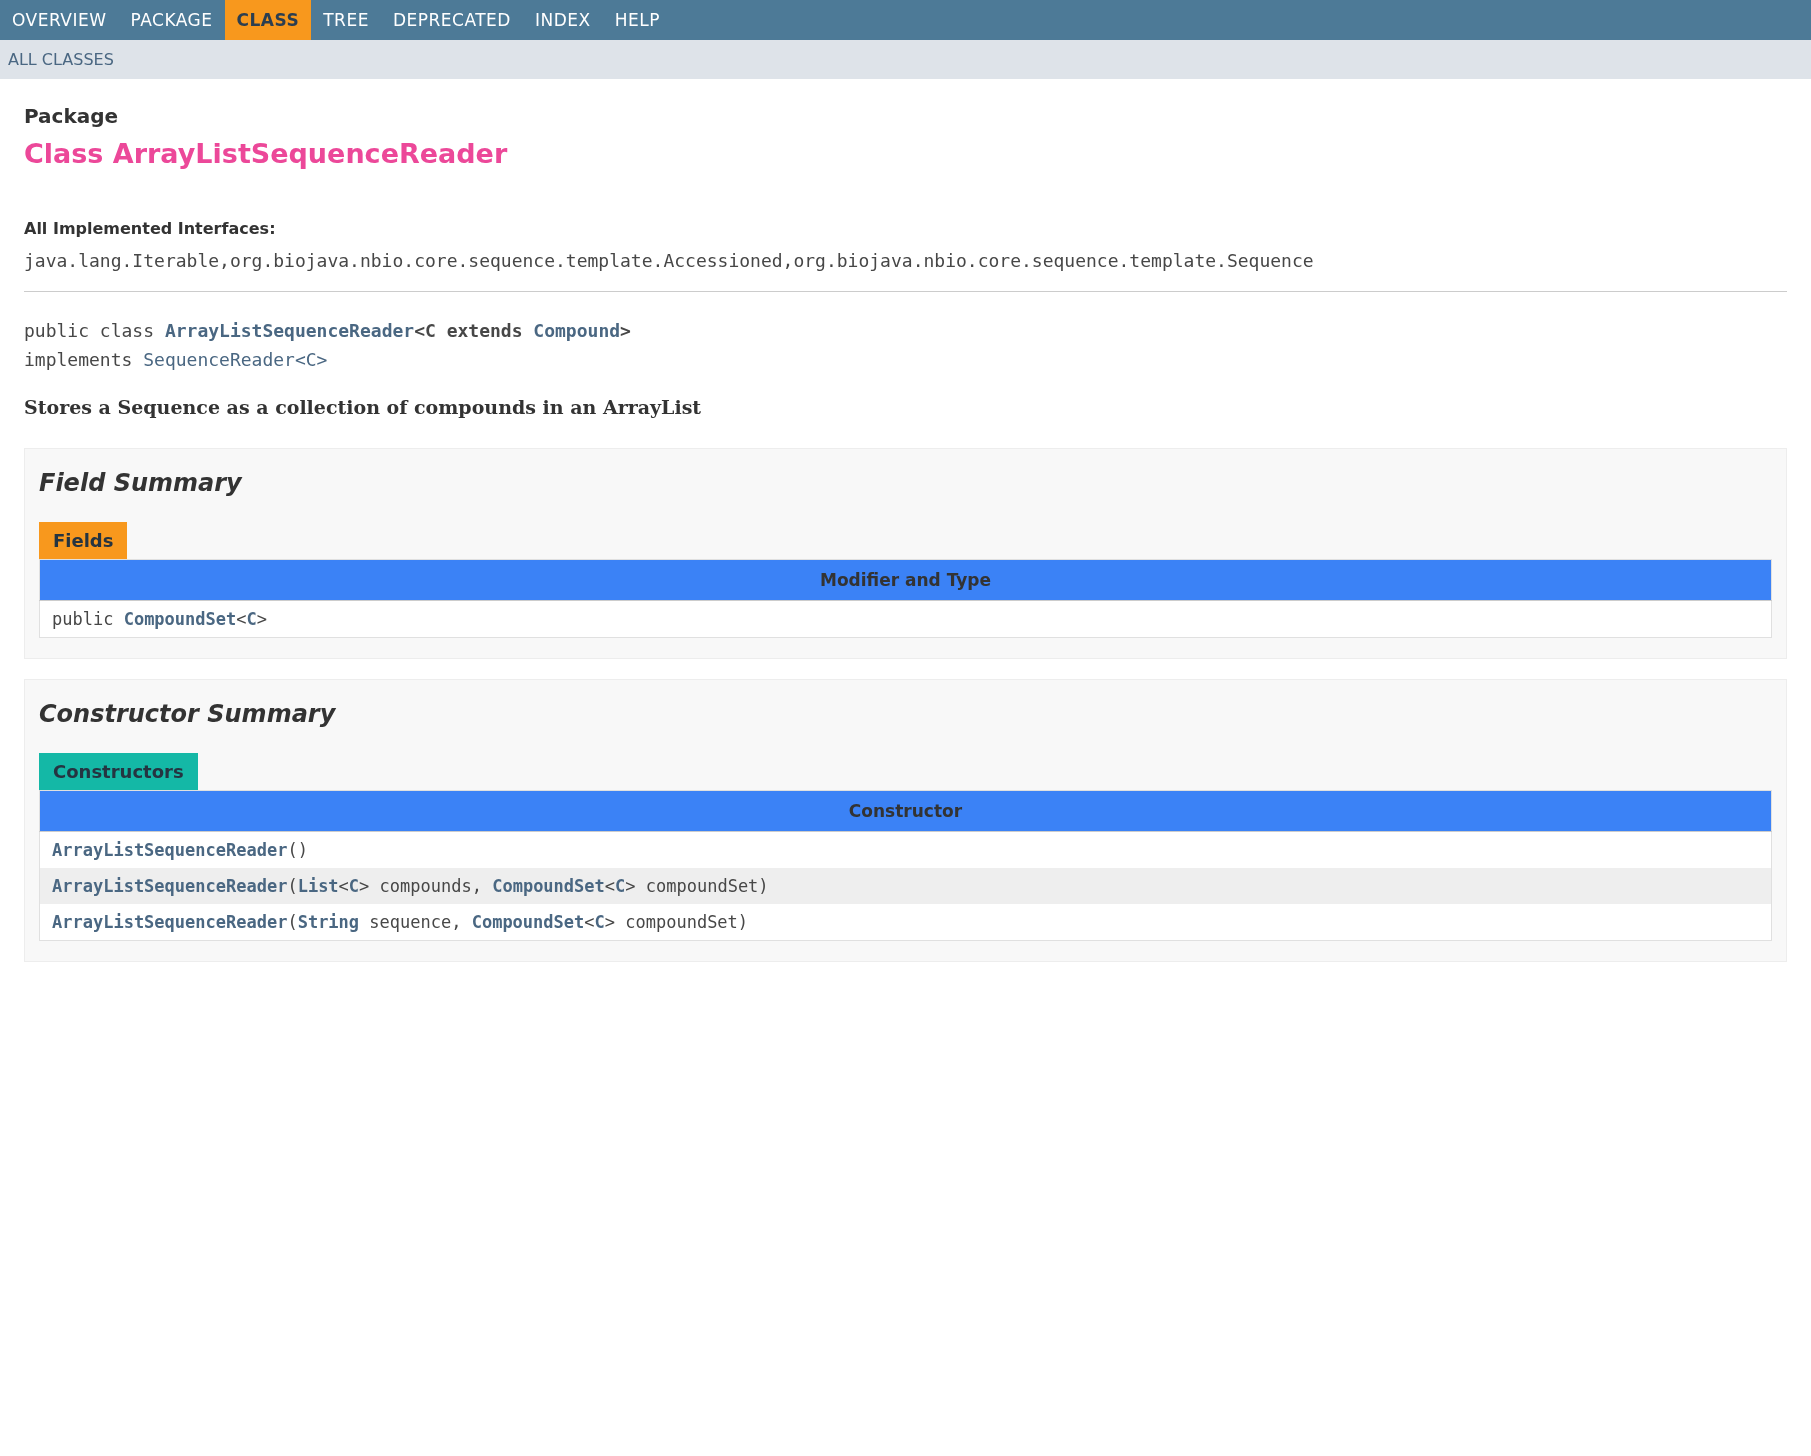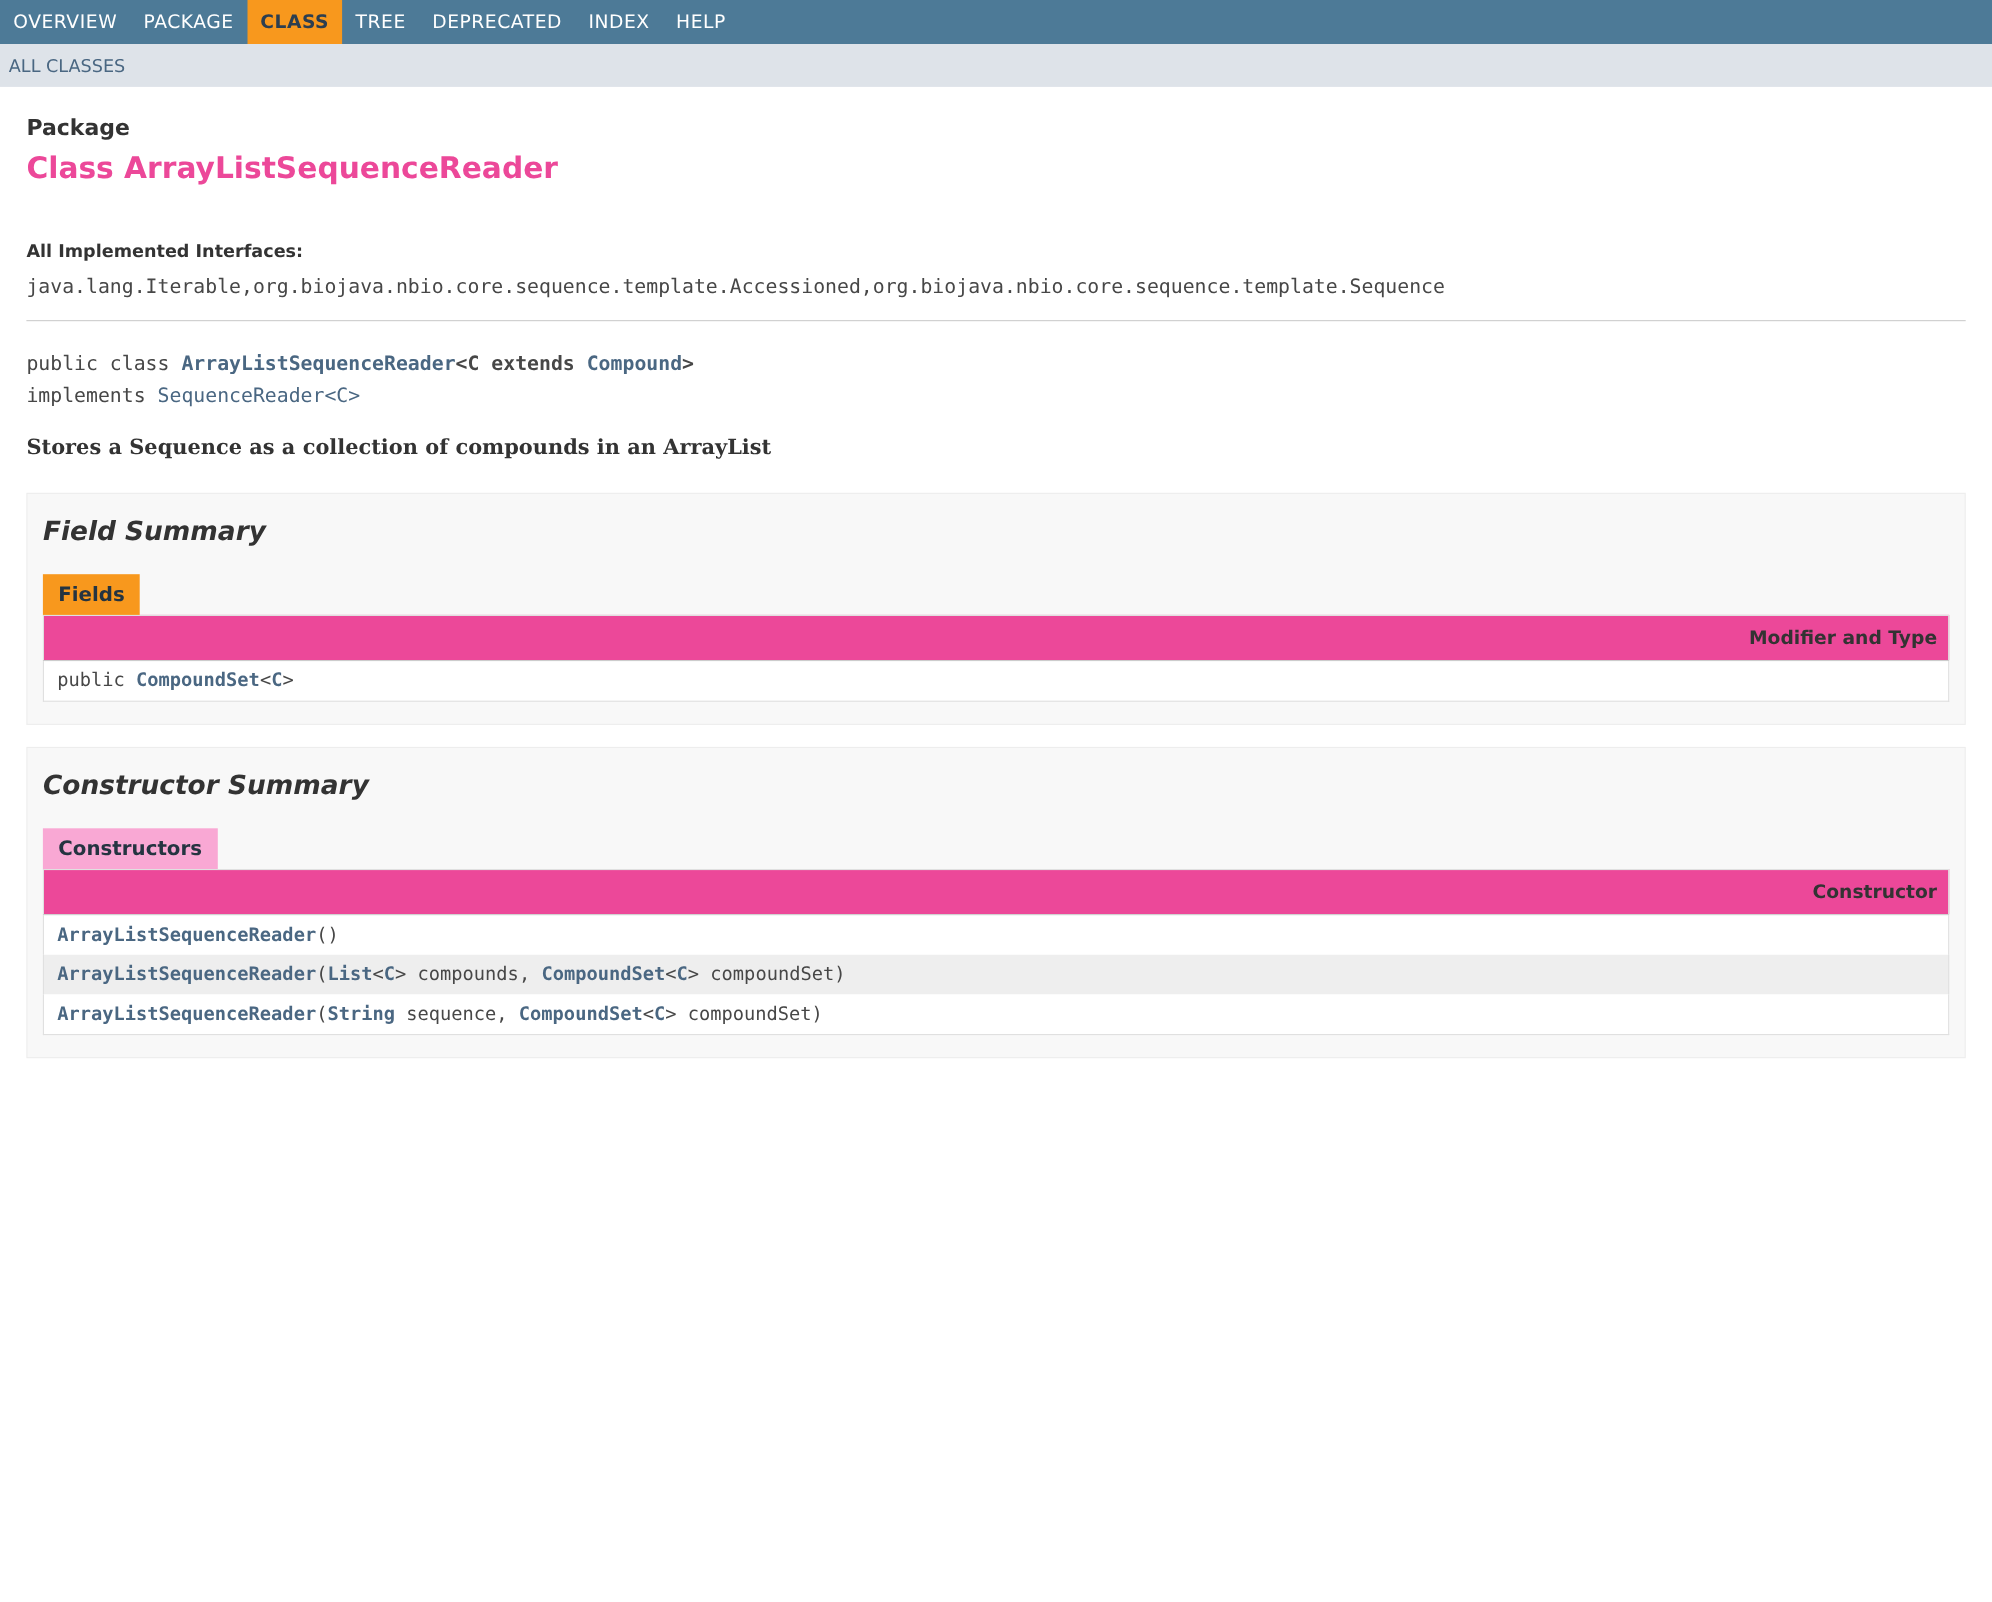--- a/index.html
+++ b/index.html
@@ -30,21 +30,21 @@
     .signature .type-name { font-weight: bold; color: #4A6782; }
     .signature .type-link { color: #4A6782; }
     .signature .generic { font-weight: bold; }
     
     .description { font-family: 'DejaVu Serif', Georgia, serif; font-size: 19px; color: #333; margin-bottom: 30px; font-weight: bold; }
     
     .summary-section { background: #f8f8f8; border: 1px solid #ededed; padding: 20px 14px; margin-bottom: 20px; }
     .summary-title { font-size: 24px; font-weight: bold; font-style: italic; color: #333; margin-bottom: 25px; }
     
     .summary-table { width: 100%; border-collapse: collapse; border: 1px solid #e0e0e0; }
-    .summary-table th { background: #ec4899; text-align: right; padding: 10px 10px; font-size: 17px; font-weight: bold; color: #333; border-bottom: 1px solid #ccc; }
+    .summary-table th { background: #3b82f6; text-align: center; padding: 10px 10px; font-size: 17px; font-weight: bold; color: #333; border-bottom: 1px solid #ccc; }
     .summary-table td { padding: 8px 12px; font-family: 'DejaVu Sans Mono', monospace; font-size: 17px; background: #fff; }
     .summary-table tr.alt td { background: #eee; }
     .summary-table td .plain { color: #474747; }
     
     .mono-link { color: #4A6782; font-weight: bold; }
   </style>
 </head>
 <body>
 
 <nav class="top-nav">
@@ -96,21 +96,21 @@
             </td>
           </tr>
         </tbody>
       </table>
     </div>
   </section>
 
   <section class="summary-section">
     <h2 class="summary-title">Constructor Summary</h2>
     <div>
-      <span class="caption" style="background:#f9a8d4;color:#253441;font-weight:bold;font-size:18px;padding:8px 14px;display:inline-block">Constructors</span>
+      <span class="caption" style="background:#14b8a6;color:#253441;font-weight:bold;font-size:18px;padding:8px 14px;display:inline-block">Constructors</span>
       <table class="summary-table">
         <thead>
           <tr>
               <th>Constructor</th>
             </tr>
         </thead>
         <tbody>
           <tr>
             <td>
               <span class="mono-link">ArrayListSequenceReader</span><span class="plain">()</span>

